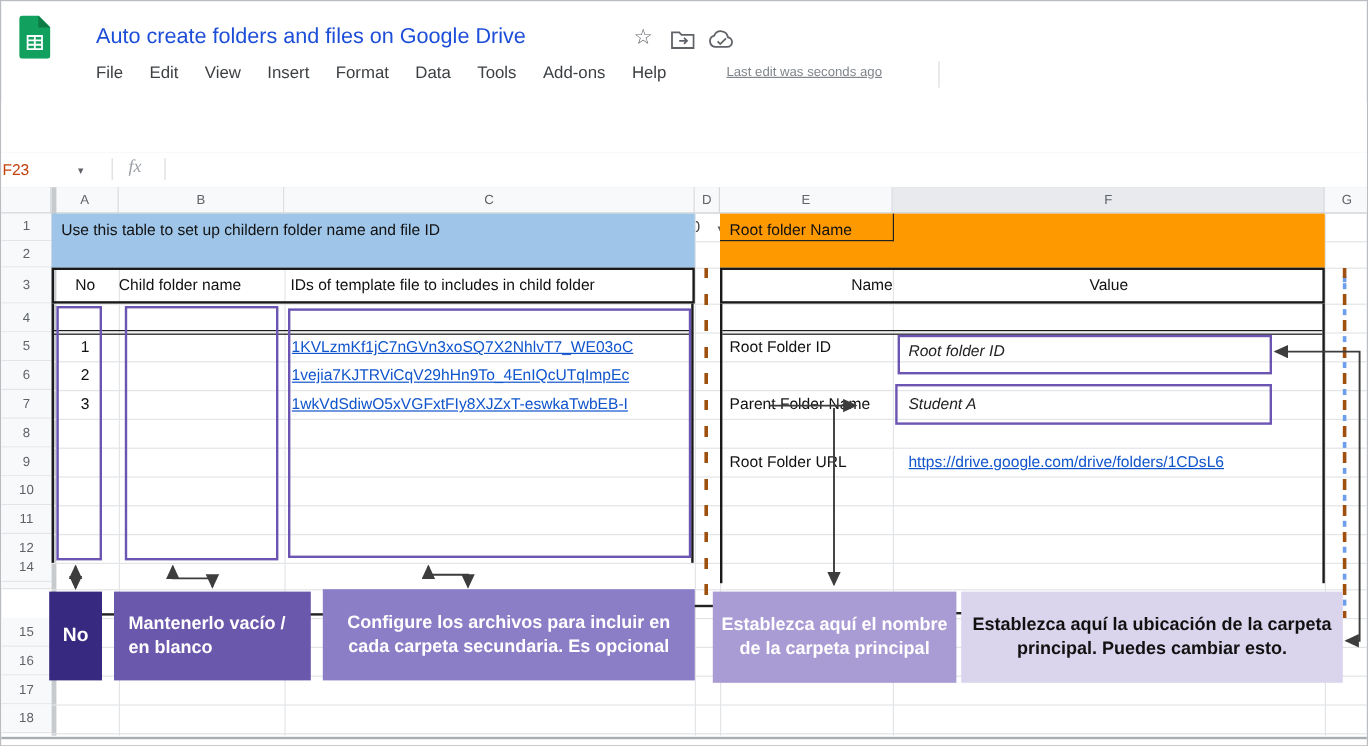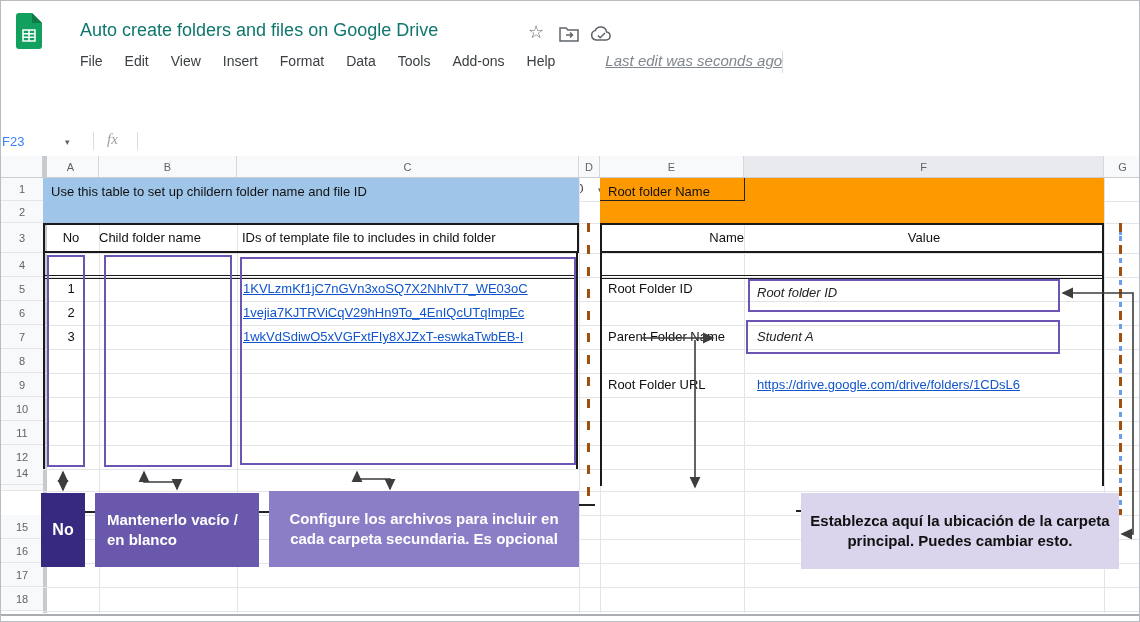--- a/index.html
+++ b/index.html
@@ -1,23 +1,23 @@
 <!DOCTYPE html>
 <html><head>
 <meta charset="utf-8">
 <style>
   html,body{margin:0;padding:0;background:#fff;}
   .screen{position:relative;width:1140px;height:622px;box-sizing:border-box;border:1px solid #b9bdc1;
     font-family:"Liberation Sans","DejaVu Sans",sans-serif;background:#fff;overflow:hidden;}
   .abs{position:absolute;}
   
-  .title{font-size:18px;color:#0f766e;white-space:nowrap;}
+  .title{font-size:18px;color:#1d4ed8;white-space:nowrap;}
   .menu{display:flex;gap:22px;font-size:14px;color:#3c4043;align-items:center;}
   .menu span{cursor:default;}
-  .lastedit{color:#80868b;font-size:15px;text-decoration:underline;margin-left:28px;font-style:italic;}
+  .lastedit{color:#80868b;font-size:11px;text-decoration:underline;margin-left:28px;}
   .badge{background:#8278c9;color:#fff;font-weight:bold;font-size:23px;letter-spacing:1px;
     display:flex;align-items:center;justify-content:center;}
   
   .toolbar{left:0;top:84px;width:1140px;height:42px;border-bottom:1px solid #e3e5e8;background:#fff;}
   .tbtn{position:absolute;top:96px;font-size:14px;color:#444;white-space:nowrap;}
   .tsep{position:absolute;top:95px;width:1px;height:20px;background:#dadce0;}
   .caret{font-size:9px;color:#5f6368;}
   .dis{opacity:.35;}
   
   .fbar{left:0;top:126px;width:1140px;height:29px;border-bottom:1px solid #d9dbde;background:#fff;}
@@ -150,21 +150,21 @@
     <span class="tbtn caret" style="left:1001px;top:100px">▾</span>
     <span class="tbtn" style="left:1019px;top:95px">
       <svg class="ic" width="18" height="18" viewBox="0 0 18 18">
           <path d="M4 14L14 4M14 4v6M14 4H8" fill="none" stroke="#555" stroke-width="1.4"></path>
         </svg>
     </span>
     <span class="tbtn caret" style="left:1041px;top:100px">▾</span>
   </div>
 
   <div class="abs fbar">
-    <span class="abs" style="left:1px;top:7px;font-size:13px;color:#3b82f6">F23</span>
+    <span class="abs" style="left:1px;top:7px;font-size:13px;color:#c2410c">F23</span>
     <span class="abs caret" style="left:64px;top:10px">▾</span>
     <span class="abs" style="left:92px;top:5px;width:1px;height:18px;background:#dadce0"></span>
     <span class="abs" style="left:106px;top:4px;font-size:15px;font-style:italic;color:#9aa0a6;font-family:'Liberation Serif',serif">fx</span>
     <span class="abs" style="left:136px;top:5px;width:1px;height:18px;background:#dadce0"></span>
   </div>
 
   <div class="abs chead" style="left:0;width:42px;border-right:1px solid #c9ccd0"></div>
   <div class="abs chead" style="left:42px;width:56px">A</div>
   <div class="abs chead" style="left:98px;width:138px">B</div>
   <div class="abs chead" style="left:236px;width:342px">C</div>
@@ -268,20 +268,21 @@
   <div class="cell link" style="left:756px;top:372px;width:345px;line-height:24px">https://drive.google.com/drive/folders/1CDsL6</div>
 
   <div class="conn" style="left:83px;top:510px;width:12px"></div>
   <div class="conn" style="left:257px;top:510px;width:12px"></div>
   <div class="conn" style="left:576px;top:503px;width:18px"></div>
   <div class="conn" style="left:795px;top:509px;width:6px"></div>
 
   <div class="ann" style="left:40px;top:492px;width:44px;height:74px;background:#37297f;font-size:16px">No</div>
   <div class="ann" style="left:94px;top:492px;width:164px;height:74px;background:#6a58ac;justify-content:flex-start;text-align:left;padding-left:12px">Mantenerlo vacío / en blanco</div>
   <div class="ann" style="left:268px;top:490px;width:310px;height:76px;background:#8c7ec6;padding:0 6px">Configure los archivos para incluir en cada carpeta secundaria. Es opcional</div>
+  <div class="ann" style="left:593px;top:492px;width:203px;height:76px;background:#a99bd3;padding:0 6px">Establezca aquí el nombre de la carpeta principal</div>
   <div class="ann" style="left:800px;top:492px;width:318px;height:76px;background:#dad4ed;color:#111;padding:0 6px">Establezca aquí la ubicación de la carpeta principal. Puedes cambiar esto.</div>
 
   <svg class="abs" style="left:0;top:0" width="1140" height="622" viewBox="0 0 1140 622">
     <defs>
       <marker id="ah" orient="auto-start-reverse" markerWidth="9" markerHeight="8" refX="6.5" refY="3.5">
         <path d="M0,0 L7.5,3.5 L0,7 z" fill="#3d3d3d"></path>
       </marker>
     </defs>
     <g stroke="#3d3d3d" stroke-width="1.6" fill="none">
       <path d="M62,471 V489" marker-start="url(#ah)" marker-end="url(#ah)"></path>

